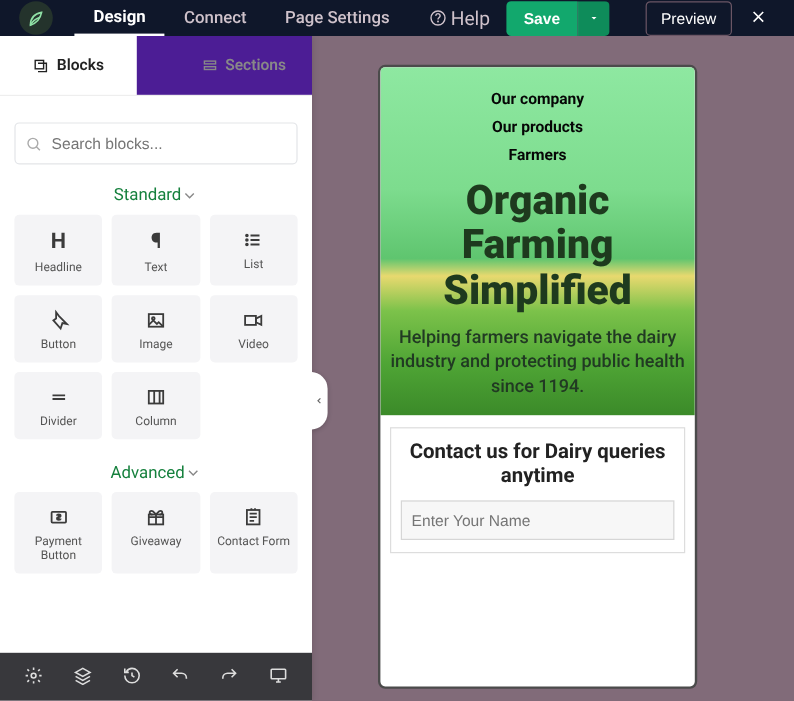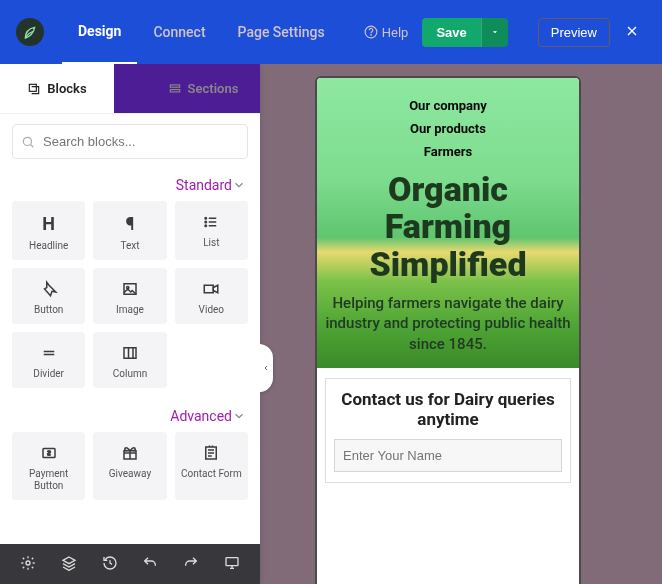--- a/index.html
+++ b/index.html
@@ -1,50 +1,50 @@
 <!DOCTYPE html>
 <html><head>
 <meta charset="utf-8">
 <style>
   * { box-sizing: border-box; margin: 0; padding: 0; }
   body { font-family: -apple-system, BlinkMacSystemFont, "Segoe UI", Roboto, sans-serif; background: #816b79; width: 662px; height: 584px; overflow: hidden; }
   .app { width: 662px; height: 584px; display: flex; flex-direction: column; background: #816b79; }
-  .topbar { height: 64px; background: #1d4ed8; display: flex; align-items: center; padding: 0 16px; color: #fff; }
+  .topbar { height: 30px; background: #0f172a; display: flex; align-items: center; padding: 0 16px; color: #fff; }
   .logo-wrap { width: 28px; height: 28px; border-radius: 50%; background: #24332c; display: flex; align-items: center; justify-content: center; margin-right: 18px; }
   .tabs { display: flex; align-items: stretch; height: 100%; }
   .tab { display: flex; align-items: center; padding: 0 16px; color: #cfc2cb; font-size: 14px; font-weight: 500; cursor: pointer; }
   .tab.active { color: #fff; font-weight: 700; border-bottom: 2px solid #fff; }
   .tb-right { margin-left: auto; display: flex; align-items: center; gap: 8px; }
-  .help { color: #cfc2cb; font-size: 13px; display: flex; align-items: center; gap: 4px; margin-right: 6px; cursor: pointer; }
+  .help { color: #cfc2cb; font-size: 16px; display: flex; align-items: center; gap: 4px; margin-right: 6px; cursor: pointer; }
   .save-group { display: flex; align-items: center; }
   .btn-save { background: #12a86d; color: #fff; border: none; padding: 7px 14px; border-radius: 4px 0 0 4px; font-size: 13px; font-weight: 600; cursor: pointer; }
   .btn-save-drop { background: #0e8c5a; color: #fff; border: none; border-left: 1px solid rgba(255,255,255,0.2); padding: 7px 8px; border-radius: 0 4px 4px 0; cursor: pointer; }
   .btn-preview { background: transparent; color: #fff; border: 1px solid #6b5665; padding: 6px 12px; border-radius: 4px; font-size: 13px; cursor: pointer; margin-left: 22px; }
   .btn-close { background: transparent; border: none; color: #fff; padding: 6px; cursor: pointer; }
   .main { flex: 1; display: flex; overflow: hidden; }
-  .sidebar { width: 260px; background: #fff; display: flex; flex-direction: column; box-shadow: 0 0 6px rgba(0,0,0,0.15); }
+  .sidebar { width: 260px; background: #fff; display: flex; flex-direction: column; box-shadow: 0 0 6px rgba(0,0,0,0.15); gap: 12px; }
   .side-tabs { display: flex; height: 50px; border-bottom: 1px solid #eee; }
   .side-tab { flex: 1; display: flex; align-items: center; justify-content: center; gap: 6px; font-size: 13px; font-weight: 600; color: #555; cursor: pointer; }
   .side-tab.active { color: #222; }
   .side-tab.inactive { background: #4c1d95; color: #888; padding-left: 32px; }
   .side-body { flex: 1; overflow-y: auto; padding: 10px 12px 0; }
   .search-wrap { position: relative; margin-bottom: 12px; }
   .search-input { width: 100%; padding: 9px 10px 9px 30px; border: 1px solid #e3e5e8; border-radius: 4px; font-size: 13px; color: #666; }
   .search-icon { position: absolute; left: 9px; top: 50%; transform: translateY(-50%); color: #aaa; }
-  .section-head { display: flex; align-items: center; justify-content: flex-end; padding: 6px 2px 8px; font-size: 14px; color: #a21caf; cursor: pointer; }
+  .section-head { display: flex; align-items: center; justify-content: center; padding: 6px 2px 8px; font-size: 14px; color: #15803d; cursor: pointer; }
   .block-grid { display: grid; grid-template-columns: repeat(3,1fr); gap: 8px; margin-bottom: 14px; }
   .block { background: #f4f4f6; border-radius: 4px; padding: 12px 4px 8px; display: flex; flex-direction: column; align-items: center; gap: 6px; cursor: pointer; }
   .block .blabel { font-size: 10px; color: #555; text-align: center; line-height: 1.2; }
   .block svg, .block .glyph { color: #3b3b3b; }
   .glyph { font-size: 18px; font-weight: 700; }
   .bottom-toolbar { height: 40px; background: #38383c; display: flex; align-items: center; justify-content: space-around; padding: 0 8px; }
   .bt-btn { color: #ddd; background: none; border: none; cursor: pointer; padding: 6px; }
   .canvas-area { flex: 1; position: relative; overflow: hidden; }
   .collapse-handle { position: absolute; left: -1px; top: 280px; width: 14px; height: 48px; background: #fff; border-radius: 0 24px 24px 0; box-shadow: 0 1px 4px rgba(0,0,0,0.2); display: flex; align-items: center; justify-content: center; cursor: pointer; z-index: 5; }
-  .device { position: absolute; left: 55px; top: 12px; width: 266px; height: 520px; background: #fff; border: 2px solid #4b4b4b; border-radius: 6px; overflow: hidden; }
+  .device { position: absolute; left: 55px; top: 24px; width: 266px; height: 520px; background: #fff; border: 2px solid #4b4b4b; border-radius: 6px; overflow: hidden; }
   .device-scroll { width: 100%; height: 100%; overflow-y: auto; }
   .hero { background: linear-gradient(180deg,#8ee8a1 0%, #7ddc8e 35%, #5fc56f 55%, #e8d96f 60%, #7cc24a 70%, #4fa535 85%, #3b8a29 100%); text-align: center; padding: 20px 8px 14px; color: #1a2a1a; }
   .nav-links div { font-size: 13px; font-weight: 700; color: #060606; margin-bottom: 8px; }
   .hero h1 { font-size: 34px; font-weight: 900; color: #1e3a1e; line-height: 1.1; margin: 12px 0 10px; }
   .hero p { font-size: 15px; font-weight: 500; color: #213a23; line-height: 1.35; }
   .contact-card { background: #fff; margin: 10px 8px; border: 1px solid #ddd; padding: 10px 8px; text-align: center; }
   .contact-card h3 { font-size: 17px; font-weight: 700; color: #222; margin-bottom: 10px; }
   .contact-input { width: 100%; border: 1px solid #d6d6d6; background: #f7f7f7; padding: 8px; font-size: 13px; color: #ef4444; text-align: left; }
   ::-webkit-scrollbar { width: 8px; }
   ::-webkit-scrollbar-thumb { background: #bdbdbd; border-radius: 4px; }
@@ -243,21 +243,21 @@
       </div>
       <div class="device">
         <div class="device-scroll">
           <div class="hero">
             <div class="nav-links">
               <div>Our company</div>
               <div>Our products</div>
               <div>Farmers</div>
             </div>
             <h1>Organic Farming Simplified</h1>
-            <p>Helping farmers navigate the dairy industry and protecting public health since 1845.</p>
+            <p>Helping farmers navigate the dairy industry and protecting public health since 1194.</p>
           </div>
           <div class="contact-card">
             <h3>Contact us for Dairy queries anytime</h3>
             <input class="contact-input" placeholder="Enter Your Name" style="">
           </div>
         </div>
       </div>
     </div>
   </div>
 </div>

